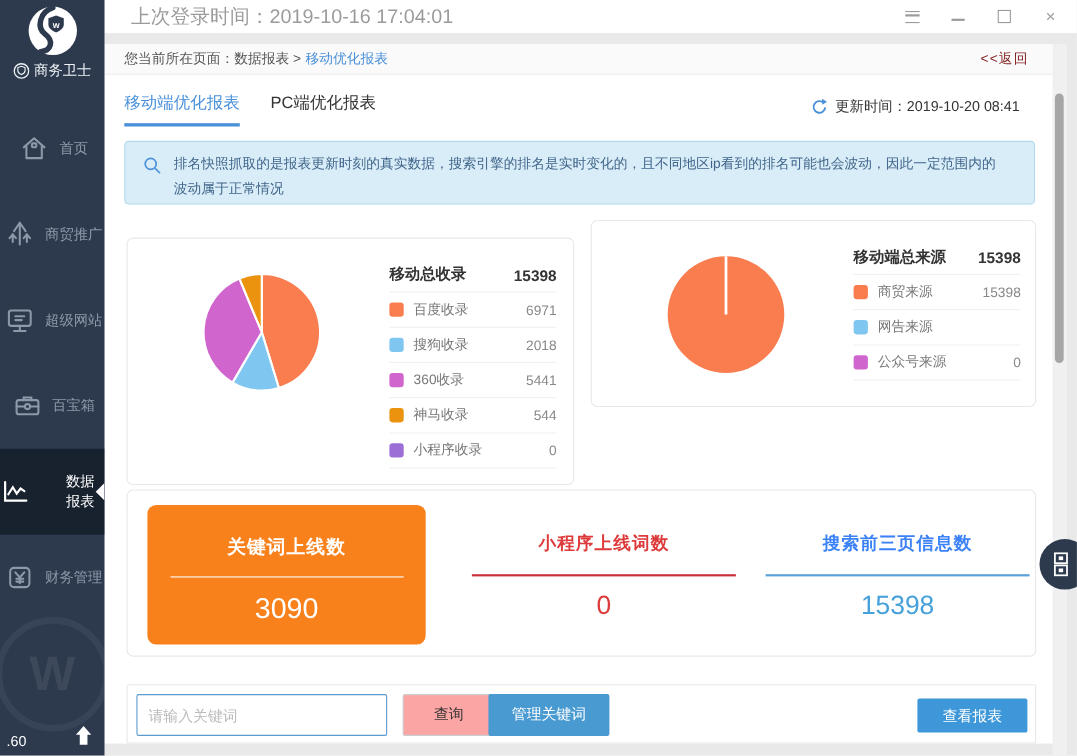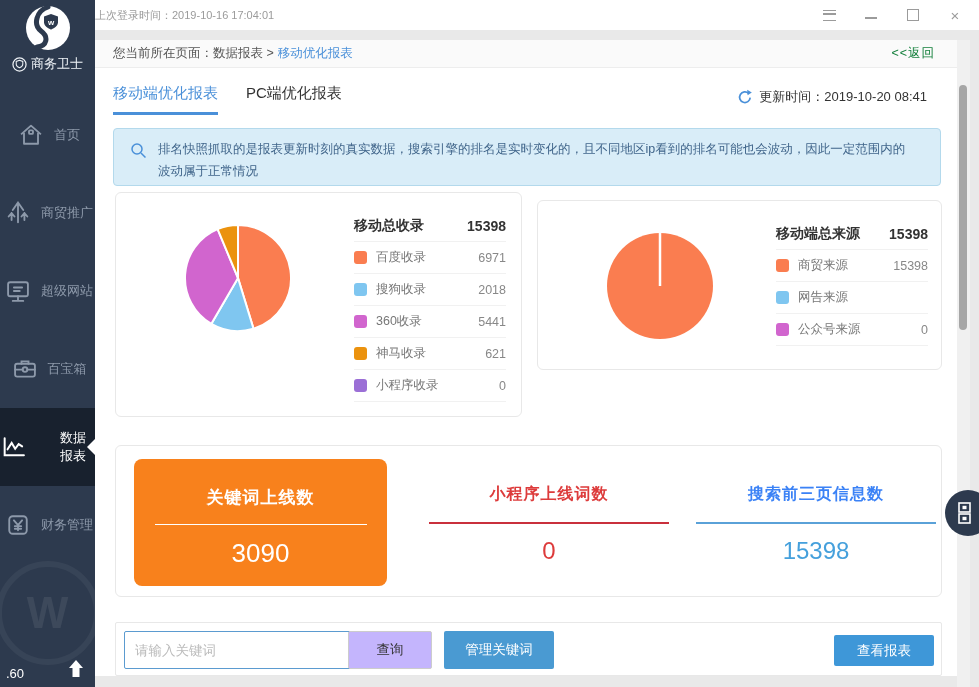--- a/index.html
+++ b/index.html
@@ -23,46 +23,46 @@
   .nav-item.active .nav-icon svg{stroke:#ffffff;}
   .nav-item.active .notch{position:absolute;right:0;top:50%;margin-top:-8px;width:0;height:0;
     border-top:8px solid transparent;border-bottom:8px solid transparent;border-right:8px solid #ffffff;}
   .watermark{position:absolute;left:50%;bottom:22px;transform:translateX(-50%);width:92px;height:92px;border-radius:50%;
     border:6px solid rgba(255,255,255,0.05);display:flex;align-items:center;justify-content:center;
     color:rgba(255,255,255,0.08);font-size:44px;font-weight:bold;}
   .side-footer-text{position:absolute;left:6px;bottom:6px;color:#ffffff;font-size:13px;}
   .scroll-top{position:absolute;right:10px;bottom:8px;width:18px;height:20px;cursor:pointer;}
   
   .titlebar{position:absolute;left:95px;top:0;right:0;height:30px;background:#ffffff;display:flex;align-items:center;z-index:4;}
-  .login-time{margin-left:0;font-size:11px;color:#9b9b9b;}
+  .login-time{margin-left:24px;font-size:18px;color:#9b9b9b;}
   .win-controls{margin-left:auto;display:flex;align-items:center;gap:26px;padding-right:16px;}
   .win-btn{width:16px;height:16px;display:flex;align-items:center;justify-content:center;cursor:pointer;color:#9b9b9b;}
   .ic-menu{width:13px;height:9px;border-top:1.5px solid #9b9b9b;border-bottom:1.5px solid #9b9b9b;position:relative;}
   .ic-menu:after{content:"";position:absolute;left:0;right:0;top:2.5px;height:1.5px;background:#9b9b9b;}
   .ic-min{width:12px;height:1.5px;background:#9b9b9b;margin-top:6px;}
   .ic-max{width:10px;height:10px;border:1.5px solid #9b9b9b;}
   .ic-close{font-size:15px;line-height:1;color:#9b9b9b;}
   
   .panel{position:absolute;left:95px;top:40px;width:862px;height:636px;background:#ffffff;z-index:1;}
   .breadcrumb-bar{height:27px;background:#fafafa;border-bottom:1px solid #ededed;display:flex;align-items:center;font-size:12.5px;color:#555;padding:0 22px 0 18px;}
   .crumb-link{color:#4a90d9;margin-left:4px;cursor:pointer;}
-  .back-link{margin-left:auto;color:#15803d;cursor:pointer;letter-spacing:1px;}
+  .back-link{margin-left:auto;color:#7f1d1d;cursor:pointer;letter-spacing:1px;}
   
   .tabs-row{position:absolute;left:18px;top:44px;display:flex;gap:28px;font-size:15px;}
   .tab{color:#333;cursor:pointer;padding-bottom:9px;}
   .tab.active{color:#4a90d9;border-bottom:3px solid #4a90d9;}
   .update-row{position:absolute;right:30px;top:48px;display:flex;align-items:center;gap:7px;font-size:13px;color:#333;justify-content:space-between;}
   .update-row svg{cursor:pointer;}
   
   .banner{position:absolute;left:18px;right:16px;top:88px;height:36px;background:#d9edf8;border:1px solid #b3d9ec;border-radius:4px;
     padding:10px 24px 10px 44px;font-size:12.5px;color:#40658a;line-height:1.75;}
   .banner .search-ic{position:absolute;left:16px;top:13px;}
   
   .card{position:absolute;background:#fff;border:1px solid #e8e8e8;border-radius:6px;box-sizing:border-box;}
-  .chart-card-1{left:20px;top:152px;width:407px;height:225px;}
+  .chart-card-1{left:20px;top:176px;width:407px;height:225px;}
   .chart-card-2{left:442px;top:160px;width:405px;height:170px;}
   .pie-box{position:absolute;left:64px;top:27px;width:116px;height:116px;}
   .legend{position:absolute;left:238px;top:18px;width:152px;}
   .legend-title{display:flex;align-items:center;height:30px;font-size:14px;font-weight:bold;color:#333;}
   .legend-title .legend-title-value{margin-left:auto;}
   .legend-row{display:flex;align-items:center;height:31px;border-top:1px solid #f1f1f1;font-size:12.5px;color:#777;}
   .swatch{width:13px;height:13px;border-radius:3px;margin-right:9px;flex:0 0 auto;}
   .legend-value{margin-left:auto;color:#888;}
   .legend-rows{border-bottom:1px solid #f1f1f1;}
   
@@ -82,21 +82,21 @@
   .stat-red .stat-value{color:#dd3b3b;}
   .stat-blue .stat-title{color:#3b82f6;}
   .stat-blue .stat-line{background:#5aa1d8;}
   .stat-blue .stat-value{color:#45a0dc;}
   
   .toolbar-card{left:20px;top:582px;width:827px;height:54px;border-radius:2px;}
   .kw-input{position:absolute;left:8px;top:8px;width:228px;height:38px;box-sizing:border-box;border:1px solid #5b9bd0;border-radius:2px;
     padding:0 10px;font-size:13.5px;color:#333;outline:none;font-family:inherit;}
   .kw-input::placeholder{color:#bbbbbb;}
   .btn{position:absolute;top:8px;height:38px;box-sizing:border-box;border-radius:2px;font-size:13.5px;display:flex;align-items:center;justify-content:center;cursor:pointer;font-family:inherit;}
-  .btn-query{left:232px;width:84px;background:#c4b5fd;border:1px solid #cccccc;color:#333;}
+  .btn-query{left:250px;width:84px;background:#fca5a5;border:1px solid #cccccc;color:#333;}
   .btn-manage{left:328px;width:110px;background:#4a9ad2;border:none;color:#fff;}
   .btn-report{left:718px;top:12px;width:100px;height:31px;background:#3e97d8;border:none;color:#fff;}
   
   .scrollbar{position:absolute;left:957px;top:40px;width:13px;height:647px;background:#f0f0f0;z-index:2;}
   .scroll-thumb{position:absolute;left:2px;top:45px;width:8px;height:245px;background:#a6a6a6;border-radius:4px;cursor:pointer;}
   
   .qr-float{position:absolute;left:945px;top:490px;width:46px;height:46px;border-radius:50%;background:#2d3a4e;z-index:6;cursor:pointer;
     display:flex;align-items:center;justify-content:center;}
 </style>
 </head>
@@ -269,21 +269,21 @@
 
   <div class="legend-row">
     <span class="swatch" style="background: rgb(209, 101, 206);"></span>
     <span class="legend-label">360收录</span>
     <span class="legend-value">5441</span>
   </div>
 
   <div class="legend-row">
     <span class="swatch" style="background: rgb(235, 146, 14);"></span>
     <span class="legend-label">神马收录</span>
-    <span class="legend-value">621</span>
+    <span class="legend-value">544</span>
   </div>
 
   <div class="legend-row">
     <span class="swatch" style="background: rgb(155, 111, 214);"></span>
     <span class="legend-label">小程序收录</span>
     <span class="legend-value">0</span>
   </div>
 </div>
     </div>
   </div>

